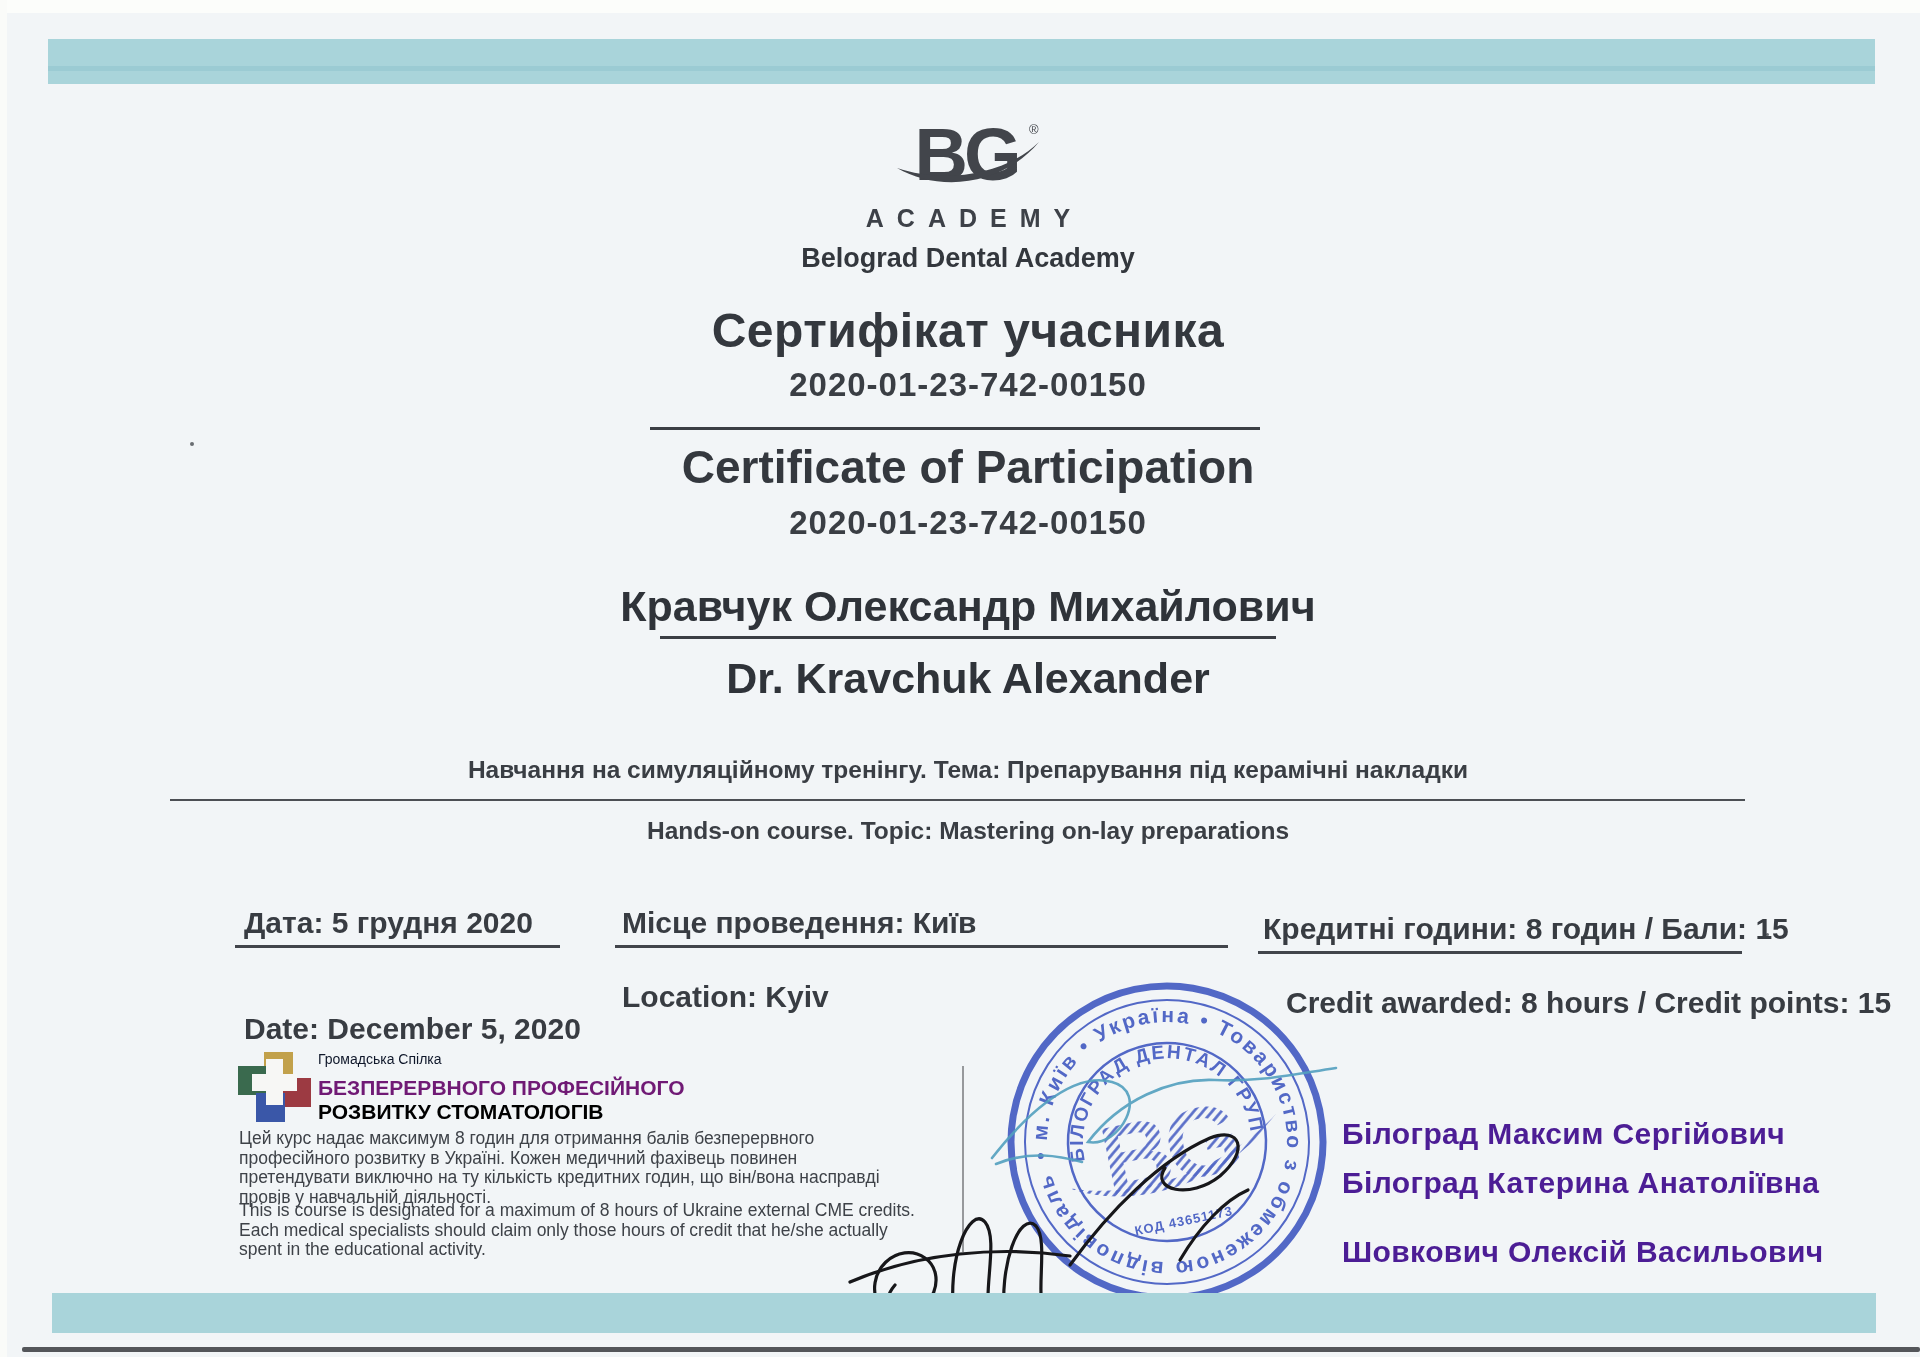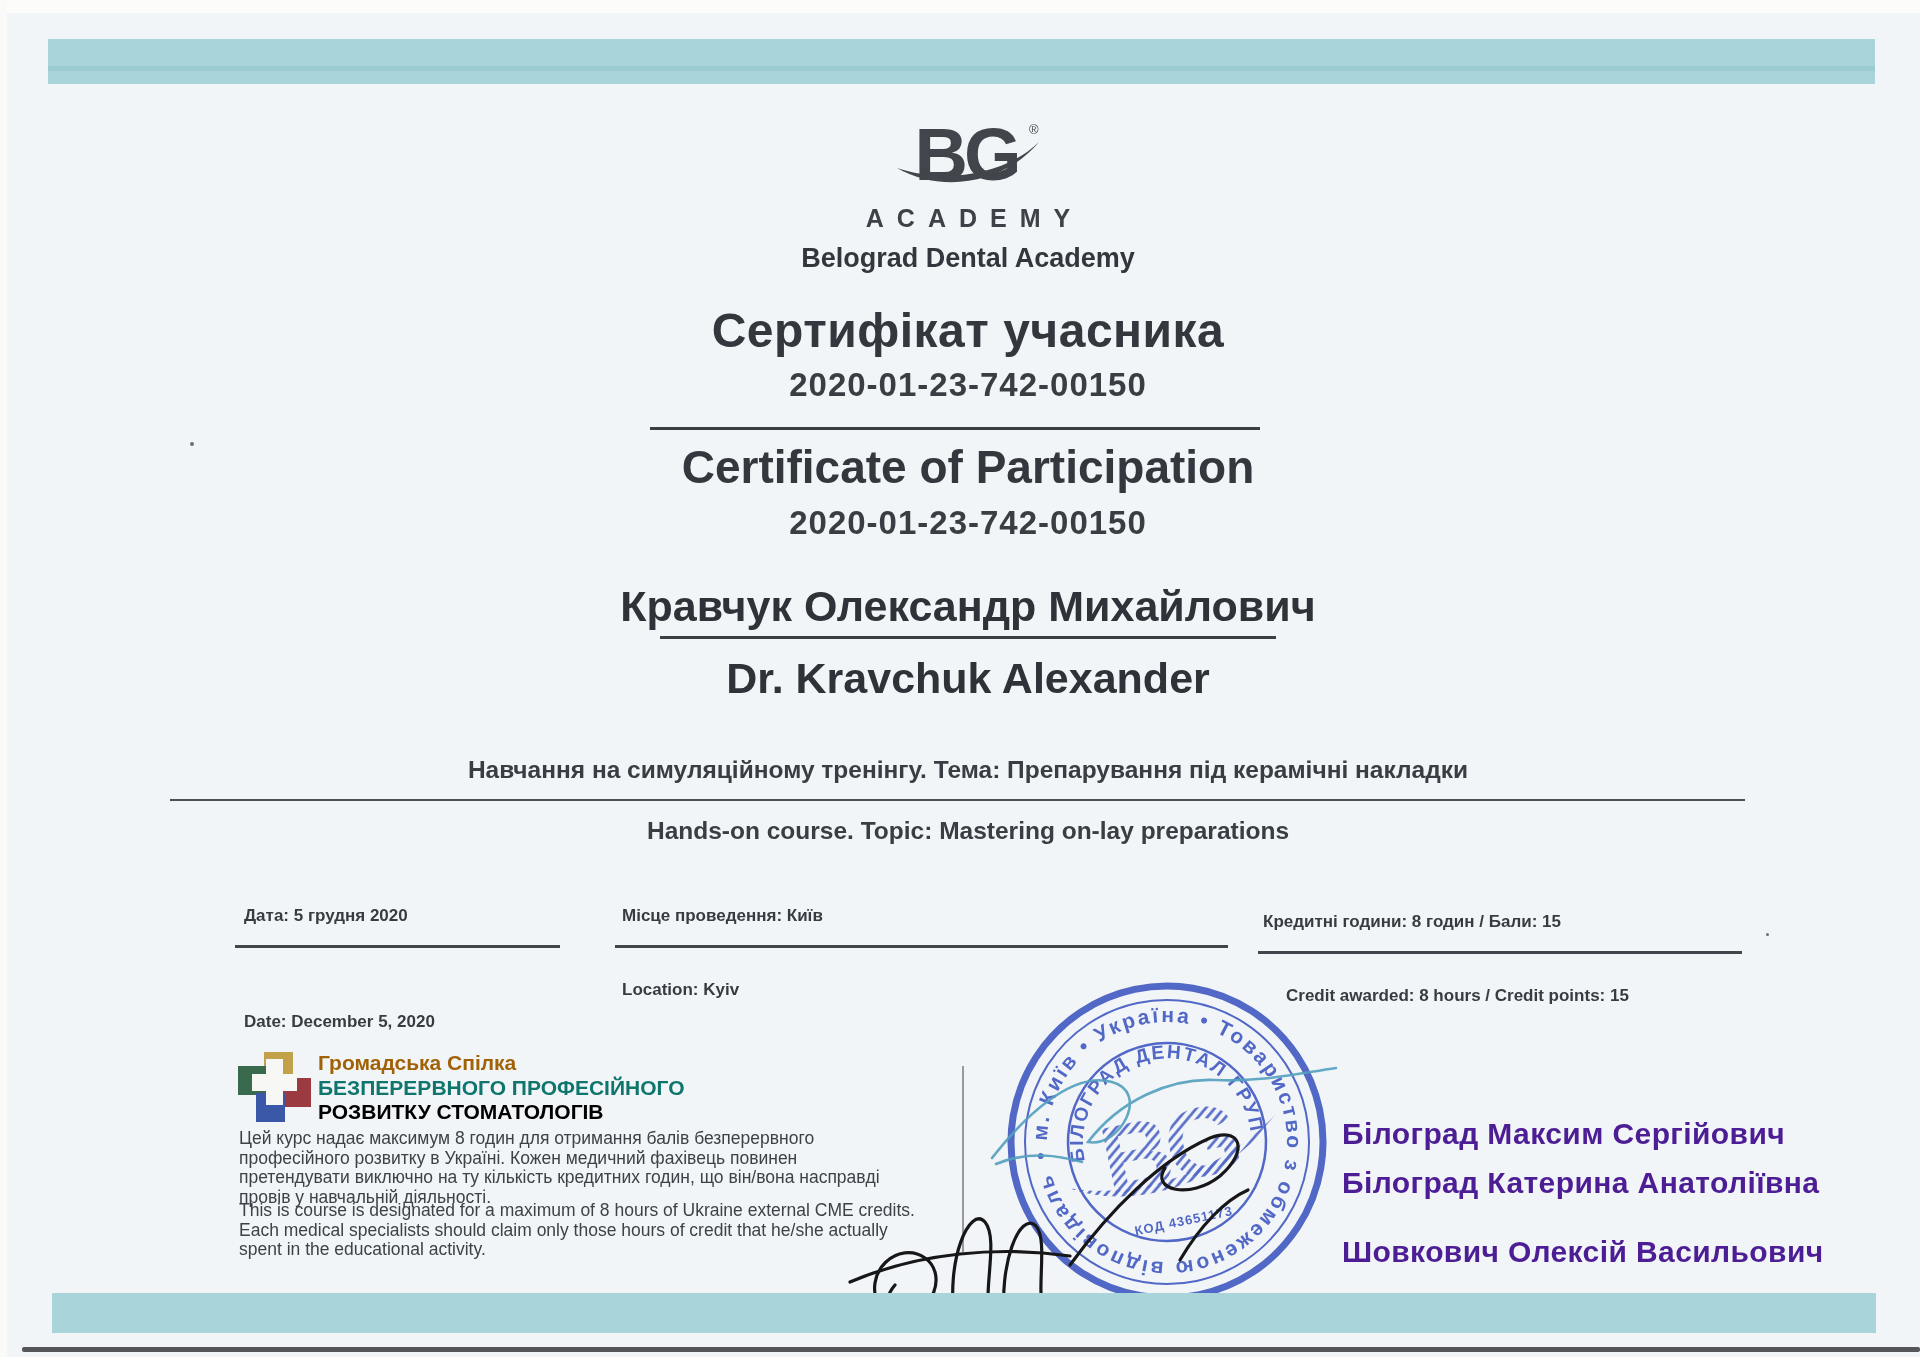--- a/index.html
+++ b/index.html
@@ -27,34 +27,34 @@
   .cert-no2{top:504px;font-size:33px;font-weight:700;letter-spacing:1px;}
 
   .name-ua{top:582px;font-size:43px;font-weight:700;color:#2f3339;}
   .rule-name{left:660px;top:636px;width:616px;height:3px;}
   .name-en{top:654px;font-size:43px;font-weight:700;color:#2f3339;}
 
   .course-ua{top:756px;font-size:24.5px;font-weight:700;}
   .rule-long{left:170px;top:799px;width:1575px;height:2px;background:#4c4f54;}
   .course-en{top:817px;font-size:24.5px;font-weight:700;}
 
-  .d-label{position:absolute;font-size:17px;font-weight:700;white-space:nowrap;color:#383c42;}
+  .d-label{position:absolute;font-size:30px;font-weight:700;white-space:nowrap;color:#383c42;}
   .d-rule{position:absolute;height:2.5px;background:#42454b;}
 
   .pdr-logo{position:absolute;left:238px;top:1052px;width:72px;height:70px;}
   .sq{position:absolute;width:29px;height:29px;}
   .sq-gold{left:26px;top:0;background:#c2a14b;}
   .sq-green{left:0;top:14px;background:#3a6a4e;}
   .sq-red{left:44px;top:26px;background:#9c3a42;}
   .sq-blue{left:18px;top:41px;background:#3a57a8;}
   .cross-v{position:absolute;left:28px;top:7px;width:17px;height:46px;background:#f7f7f5;}
   .cross-h{position:absolute;left:14px;top:22px;width:45px;height:17px;background:#f7f7f5;}
 
-  .org1{left:318px;top:1051px;font-size:21px;font-weight:700;color:#a16207;}
-  .org2{left:318px;top:1076px;font-size:21px;font-weight:600;color:#0f766e;}
+  .org1{left:318px;top:1051px;font-size:14px;font-weight:400;color:#0f172a;}
+  .org2{left:318px;top:1076px;font-size:21px;font-weight:600;color:#701a75;}
   .org3{left:318px;top:1100px;font-size:21px;font-weight:600;color:#000000;}
   .para{position:absolute;font-size:17.5px;line-height:19.5px;color:#3e4248;}
   .para-ua{left:239px;top:1129px;width:672px;}
   .para-en{left:239px;top:1201px;width:676px;}
 
   .divider{position:absolute;left:962px;top:1066px;width:2px;height:186px;background:#97999c;}
 
   .stamp{position:absolute;left:1002px;top:977px;width:330px;height:330px;}
   .sigs{position:absolute;left:820px;top:1030px;width:560px;height:310px;}
 

